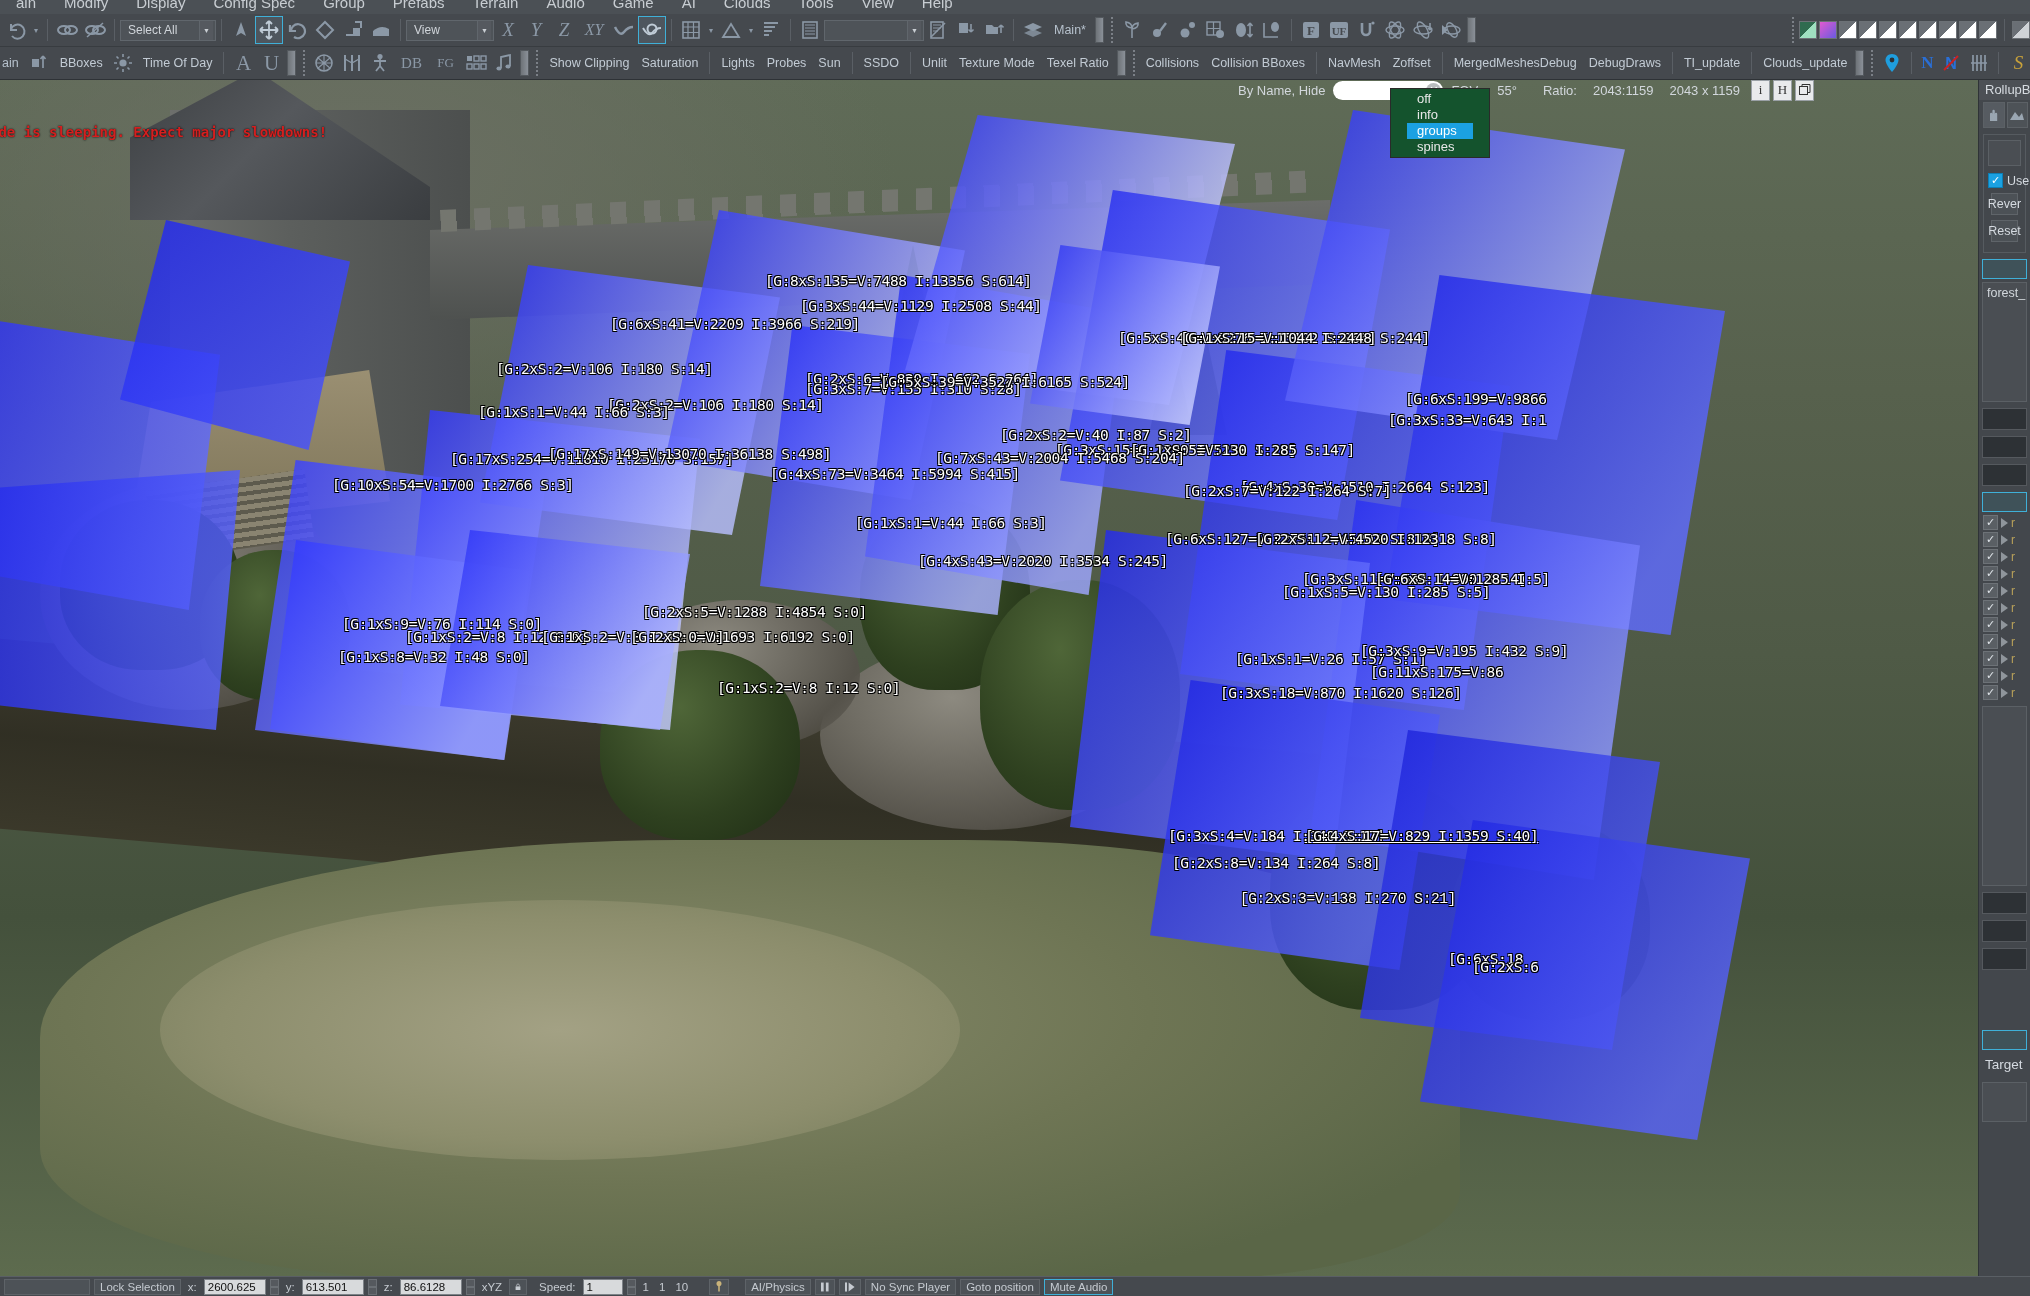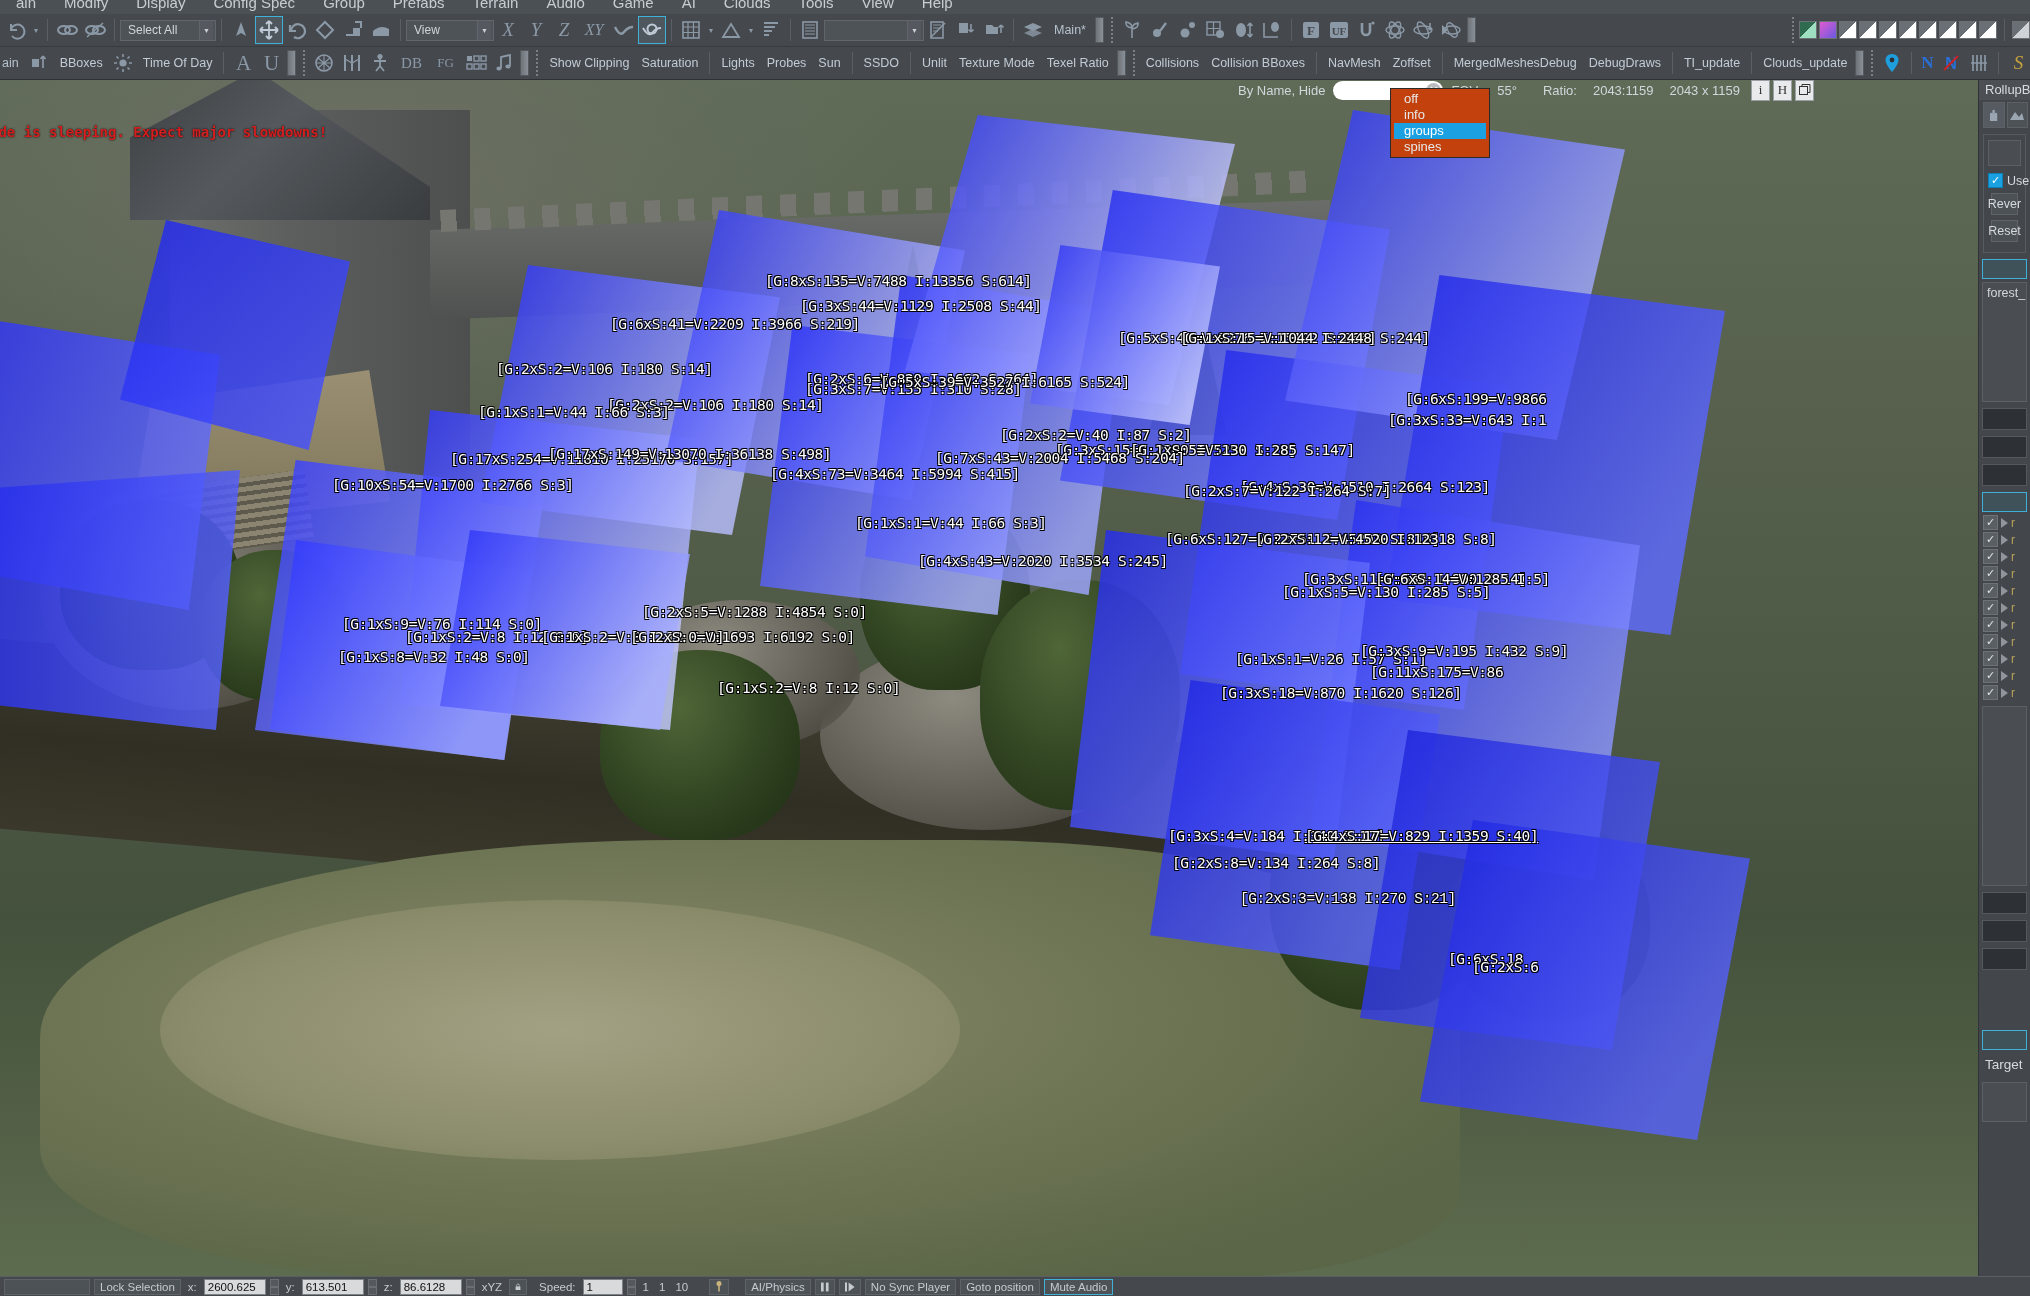--- a/index.html
+++ b/index.html
@@ -112,22 +112,22 @@
   .searchbox { width:110px; height:19px; background:#fff; border-radius:10px; position:relative;
      display:flex; align-items:center; }
   .searchbox .clr { position:absolute; right:2px; width:15px; height:15px; border-radius:50%;
      background:#b9bcbe; color:#fff; font-size:11px; display:flex; align-items:center;
      justify-content:center; line-height:1; }
   .sqbtn { width:19px; height:21px; background:#e9eaec; border:1px solid #9aa0a6; color:#333;
      font-size:13px; display:flex; align-items:center; justify-content:center; margin-left:3px;
      font-family:"Liberation Serif", serif; }
 
   
-  .popup { position:absolute; left:1390px; top:88px; width:100px; background:#c2410c;
-     border:1px solid #2a2a2a; z-index:90; padding:2px 3px; }
+  .popup { position:absolute; left:1390px; top:88px; width:100px; background:#14532d;
+     border:1px solid #2a2a2a; z-index:90; padding:2px 16px; }
   .popup .it { height:16px; line-height:16px; padding-left:10px; color:#e8e8e8; font-size:13px; }
   .popup .it.on { background:#1ba1e2; color:#fff; }
 
   
   .rollup { position:absolute; left:1978px; top:80px; width:52px; height:1196px;
      background:#43474c; border-left:1px solid #2f3337; overflow:hidden; }
   .rollup-title { height:20px; background:#4c5055; color:#d6dbe0; font-size:13px;
      padding-left:6px; line-height:20px; white-space:nowrap; }
   .rp-tabs { height:30px; display:flex; padding:2px 2px 0 4px; gap:2px; }
   .rp-tab { width:26px; height:26px; background:#4d5257; border:1px solid #5c6166;

